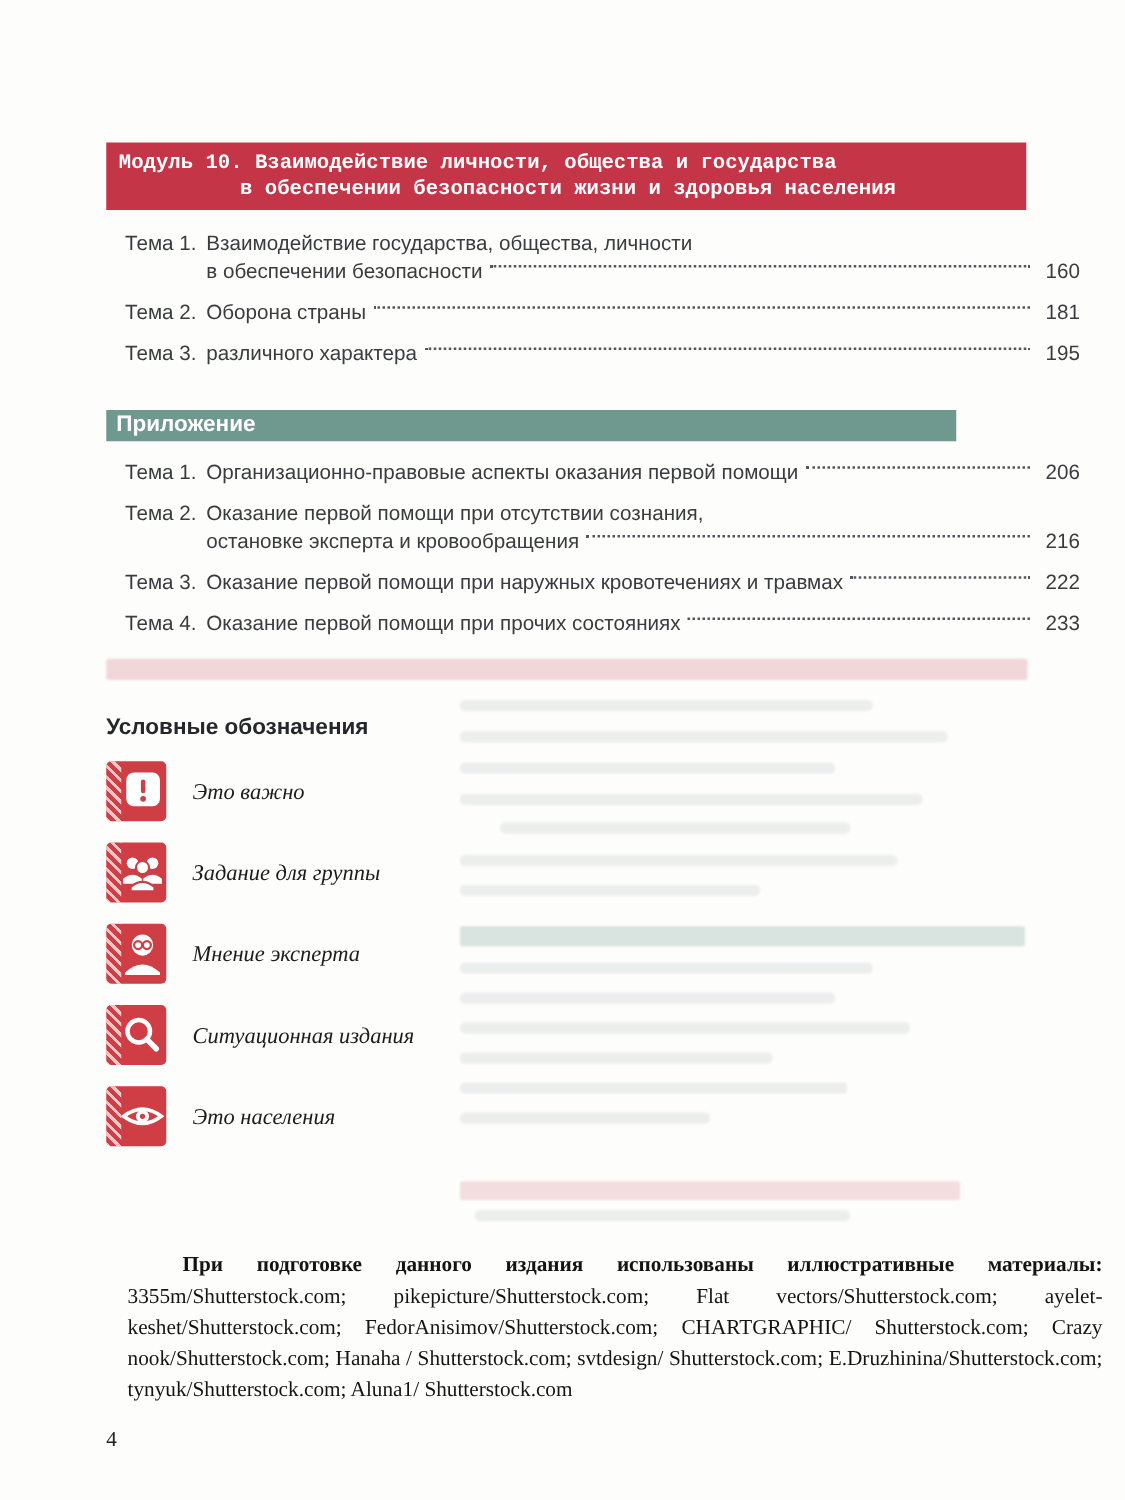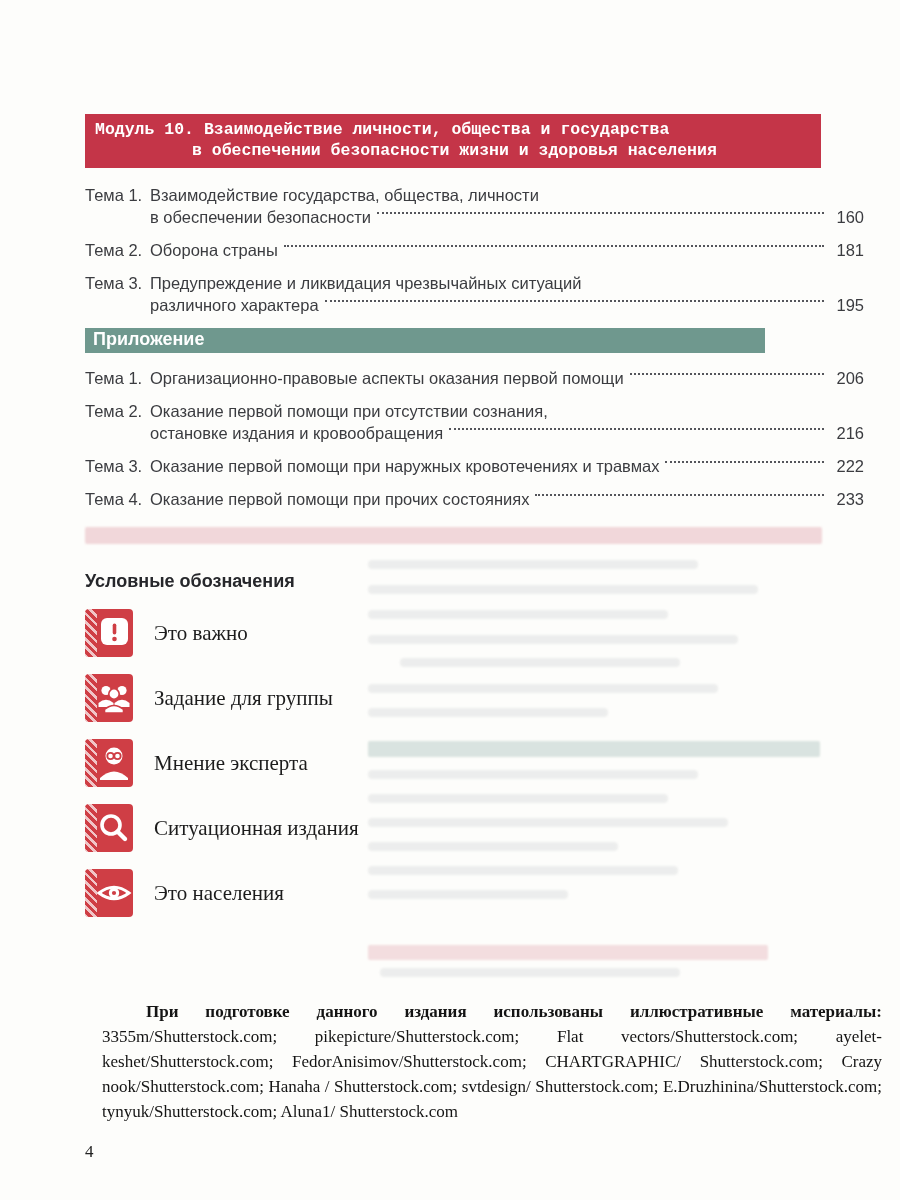--- a/index.html
+++ b/index.html
@@ -18,21 +18,21 @@
     background:#c43548; color:#fff; font-weight:bold;
     font-size:16.5px; line-height:21px; padding:5px 10px 7px;font-family:Liberation Mono, monospace;
   }
   .banner-module .l2 { padding-left:97px; }
 
   
   .toc { position:absolute; width:779px; font-size:16.5px; line-height:22px; }
   .toc-module   { left:85px; top:184px; }
   .toc-appendix { left:85px; top:367px; }
   .entry { display:flex; margin-bottom:11px; }
-  .entry .lbl { width:65px; flex:none; }
+  .entry .lbl { width:65px; flex:none;margin-left:15px; }
   .entry .ebody { flex:1; min-width:0; }
   .lastline { display:flex; align-items:center; }
   .lastline .txt { flex:none; white-space:nowrap; }
   .leader { flex:1; border-bottom:2px dotted #54555b; margin:0 6px; position:relative; top:-4px; min-width:20px; }
   .pg { flex:none; min-width:34px; text-align:right; }
 
   
   .banner-appendix {
     position:absolute; left:85px; top:328px; width:680px;
     background:#6f988e; color:#fff; font-weight:bold;
@@ -42,21 +42,21 @@
   
   .legend-title { position:absolute; left:85px; top:571px; font-size:18px; font-weight:bold; color:#26272b; }
   .legend { position:absolute; left:85px; top:609px; }
   .lrow { display:flex; align-items:center; gap:21px; height:48px; margin-bottom:17px; }
   .licon { position:relative; width:48px; height:48px; background:#cf3e45; border-radius:4px; flex:none; }
   .licon::before {
     content:""; position:absolute; left:0; top:0; bottom:0; width:12px;
     background:repeating-linear-gradient(45deg, rgba(255,255,255,.7) 0 2.5px, rgba(255,255,255,0) 2.5px 6px);
     border-radius:4px 0 0 4px;
   }
-  .llabel { font-family:"Liberation Serif", serif; font-size:21px; color:#1c1c1c; }
+  .llabel { font-family:"Liberation Serif", serif; font-size:18px; color:#1c1c1c;font-style:italic; }
 
   
   .credits {
     position:absolute; left:102px; top:999px; width:780px;
     font-family:"Liberation Serif", serif; font-size:17px; line-height:25px;
     text-align:justify; text-indent:44px; color:#141414;
   }
 
   
   .folio { position:absolute; left:85px; top:1142px; font-family:"Liberation Serif", serif; font-size:17px; color:#222; }
@@ -115,21 +115,20 @@
         <span class="txt">Оборона страны</span>
         <span class="leader"></span>
         <span class="pg">181</span>
       </div>
     </div>
   </div>
 
   <div class="entry">
     <span class="lbl">Тема 3.</span>
     <div class="ebody">
-      <div>Предупреждение и ликвидация чрезвычайных ситуаций</div>
       <div class="lastline">
         <span class="txt">различного характера</span>
         <span class="leader"></span>
         <span class="pg">195</span>
       </div>
     </div>
   </div>
 
 </div>
 
@@ -148,21 +147,21 @@
         <span class="pg">206</span>
       </div>
     </div>
   </div>
 
   <div class="entry">
     <span class="lbl">Тема 2.</span>
     <div class="ebody">
       <div>Оказание первой помощи при отсутствии сознания,</div>
       <div class="lastline">
-        <span class="txt">остановке издания и кровообращения</span>
+        <span class="txt">остановке эксперта и кровообращения</span>
         <span class="leader"></span>
         <span class="pg">216</span>
       </div>
     </div>
   </div>
 
   <div class="entry">
     <span class="lbl">Тема 3.</span>
     <div class="ebody">
       <div class="lastline">

